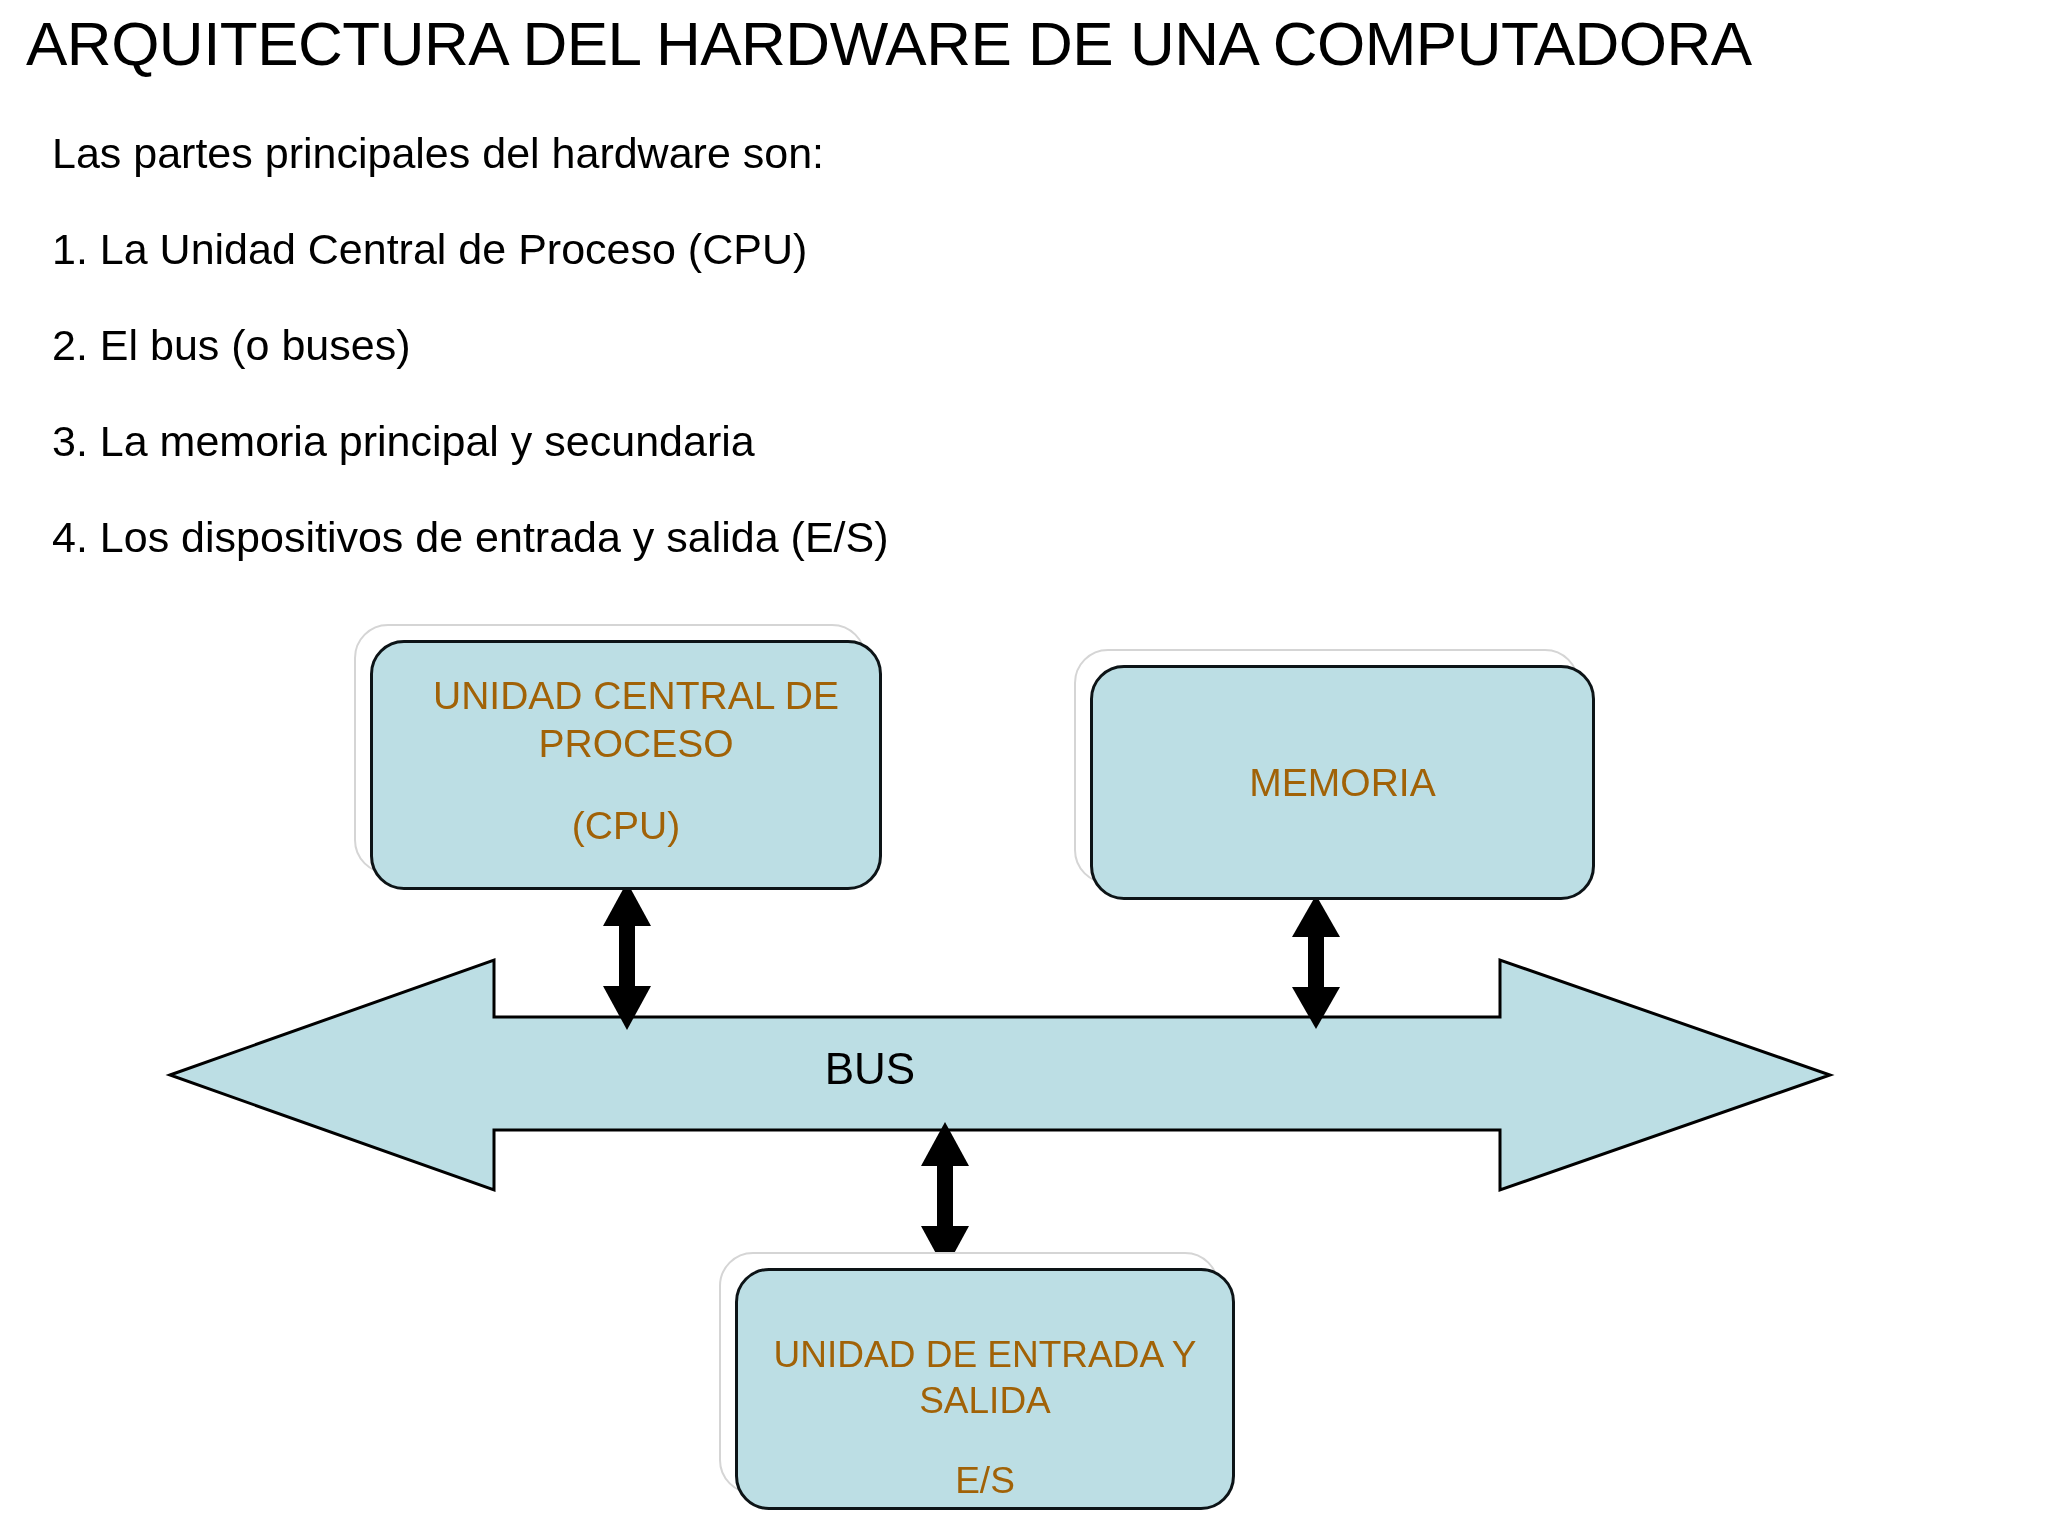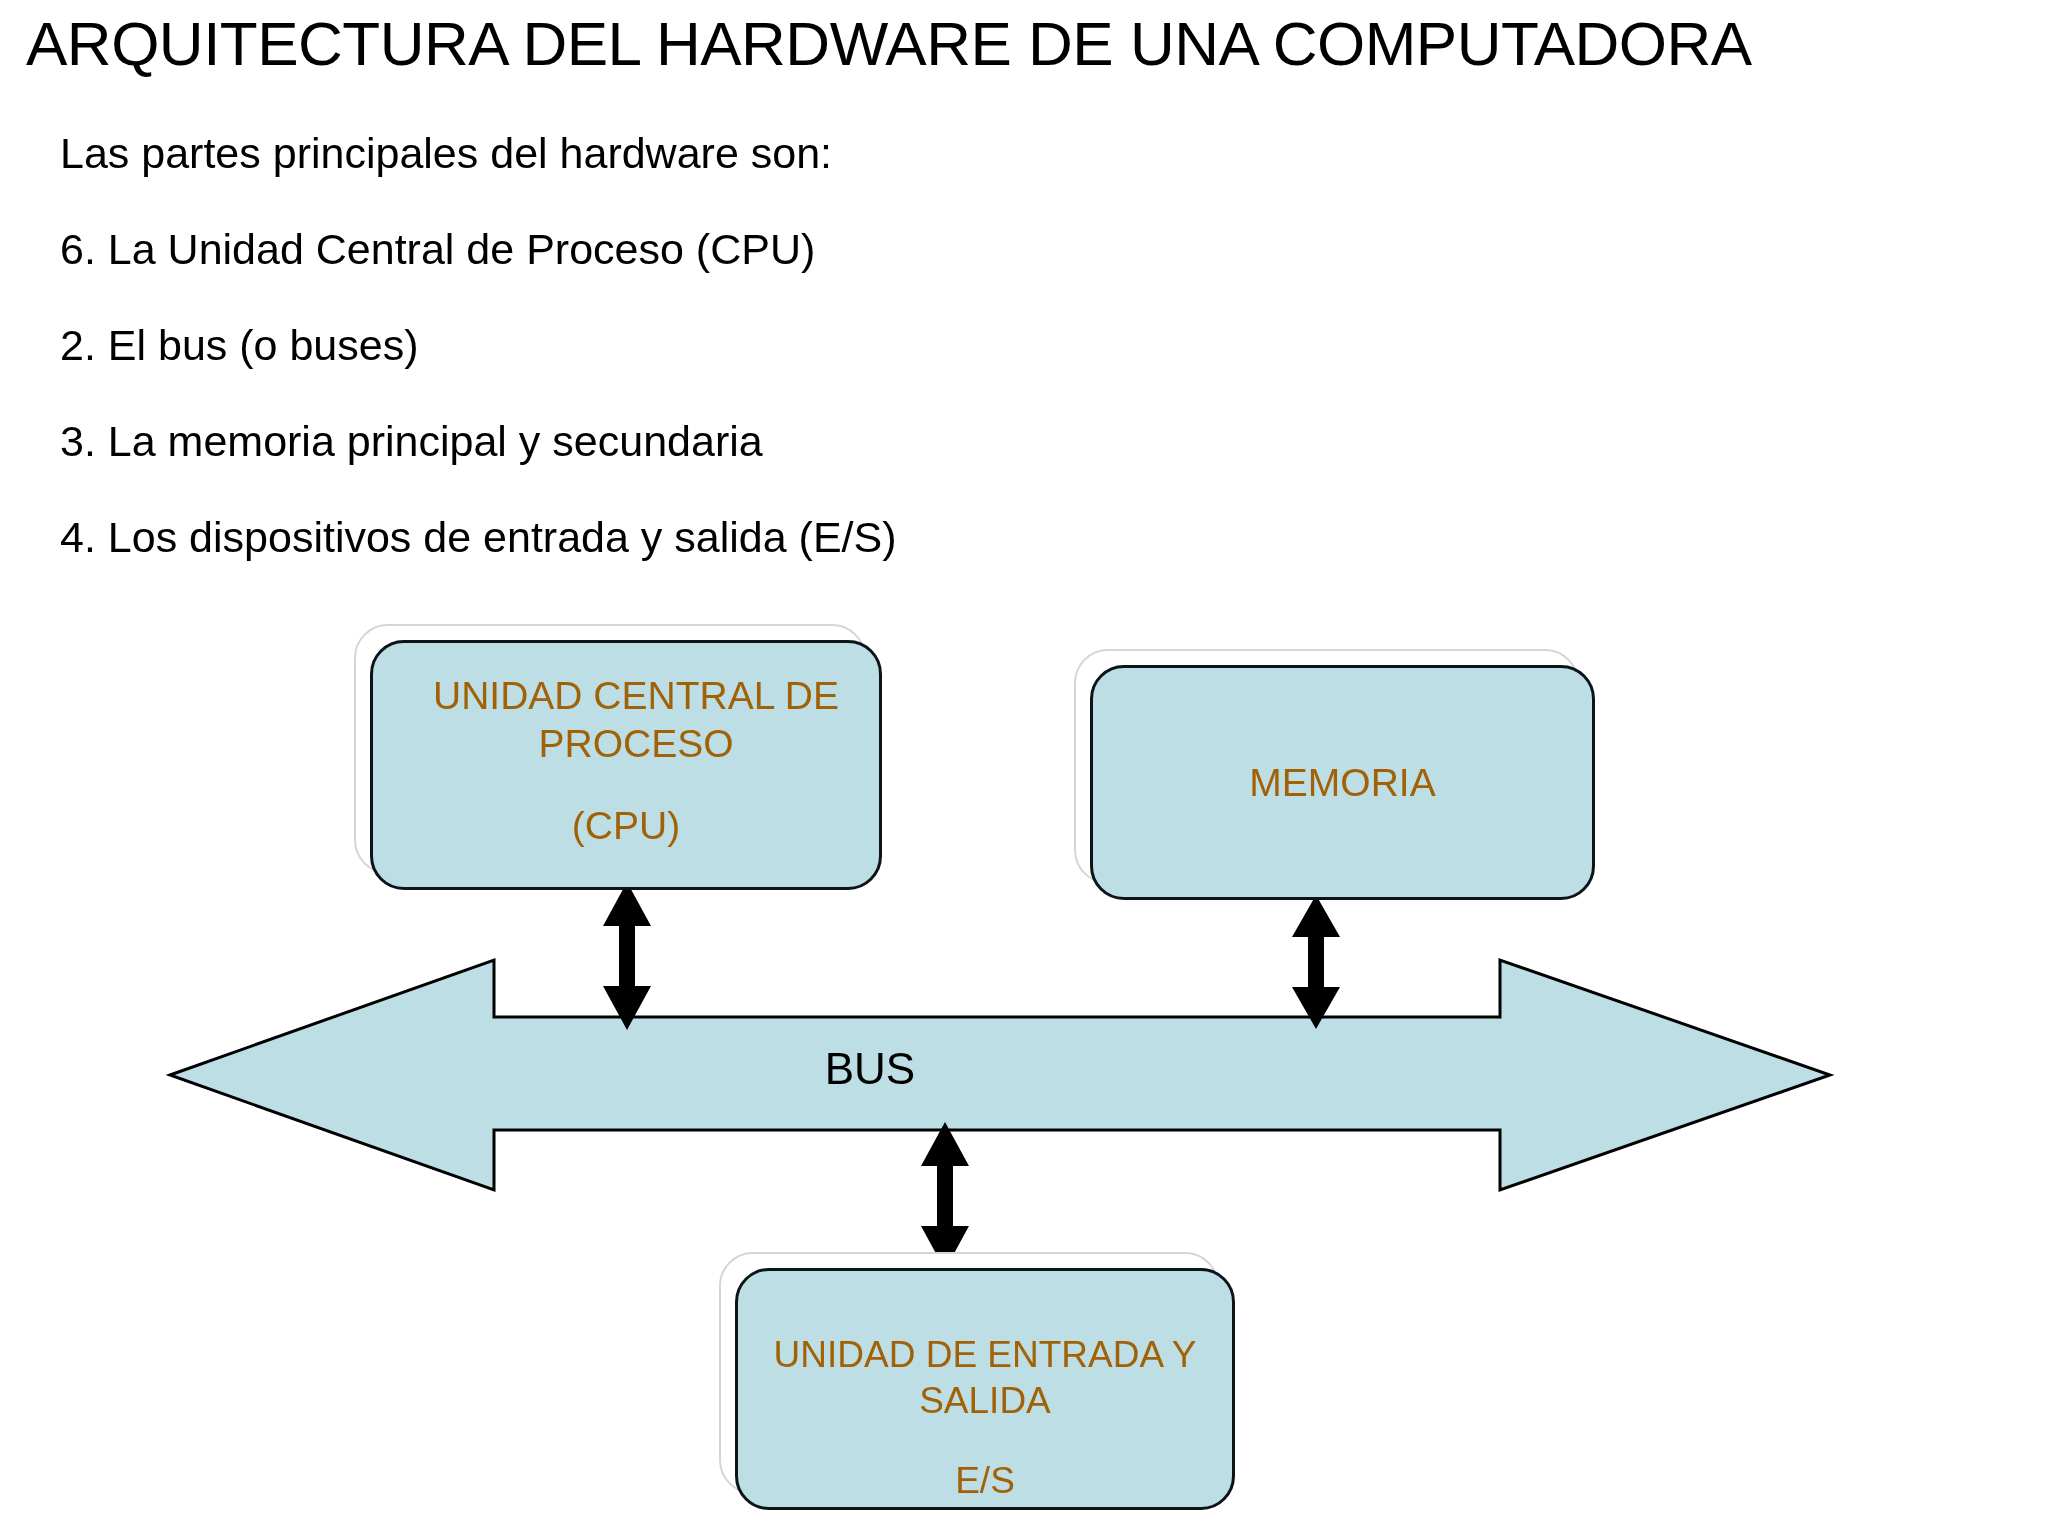--- a/index.html
+++ b/index.html
@@ -34,21 +34,21 @@
     line-height: 72px;
     letter-spacing: -0.5px;
     white-space: nowrap;
     font-weight: 400;
     color: #000000;
   }
 
   
   #body-text {
     position: absolute;
-    left: 60px;
+    left: 52px;
     top: 132px;
     width: 1400px;
   }
   .body-line {
     font-size: 43px;
     line-height: 43px;
     margin-bottom: 53px;
     white-space: nowrap;
     color: #000000;
   }
@@ -180,21 +180,21 @@
 </style>
 </head>
 <body>
 
 <div id="slide">
 
   <div id="slide-title">ARQUITECTURA DEL HARDWARE DE UNA COMPUTADORA</div>
 
   <div id="body-text">
     <div class="body-line">Las partes principales del hardware son:</div>
-    <div class="body-line">6. La Unidad Central de Proceso (CPU)</div>
+    <div class="body-line">1. La Unidad Central de Proceso (CPU)</div>
     <div class="body-line">2. El bus (o buses)</div>
     <div class="body-line">3. La memoria principal y secundaria</div>
     <div class="body-line">4. Los dispositivos de entrada y salida (E/S)</div>
   </div>
 
   <div id="diagram">
 
     <svg id="bus-arrow" viewBox="0 0 2048 270">
       <polygon points="170,135 494,20 494,77 1500,77 1500,20 1830,135 1500,250 1500,190 494,190 494,250" fill="#bcdee4" stroke="#000000" stroke-width="3" stroke-linejoin="miter"></polygon>
     </svg>

